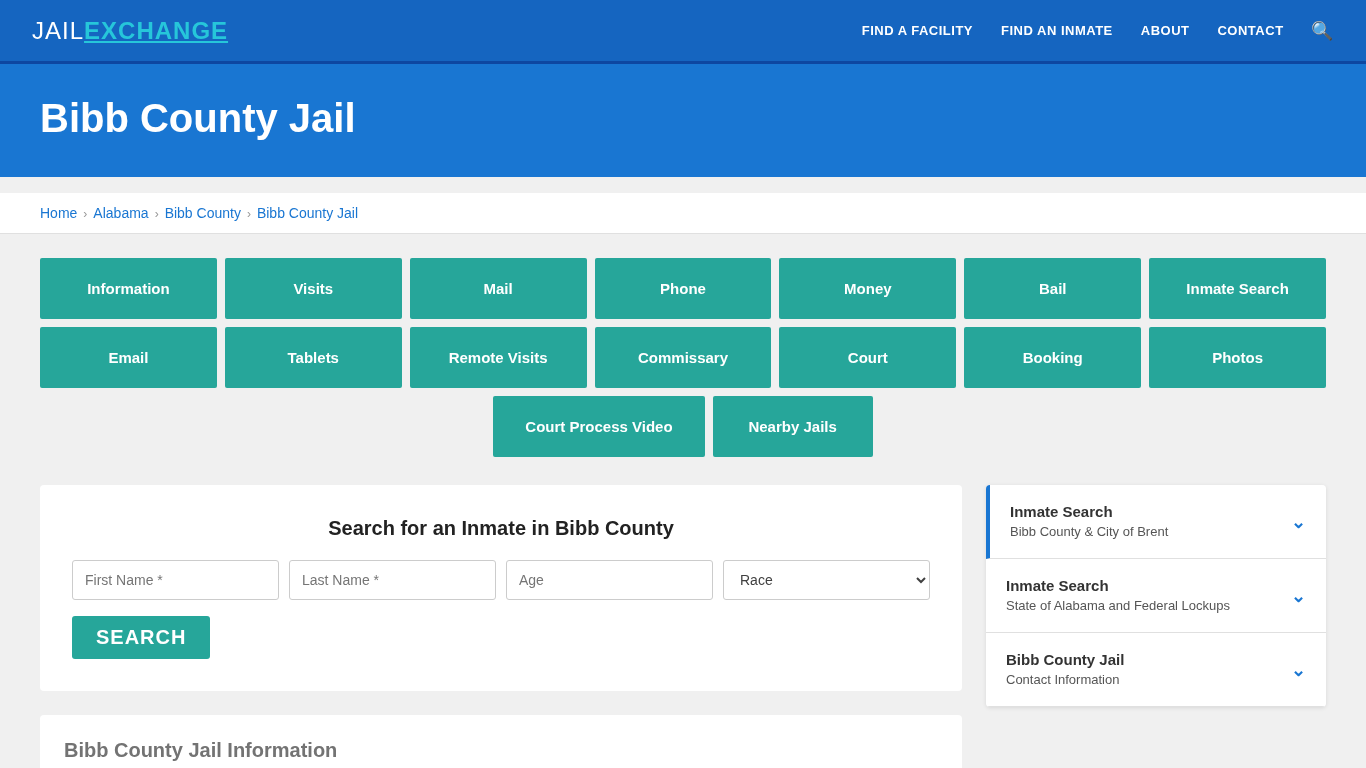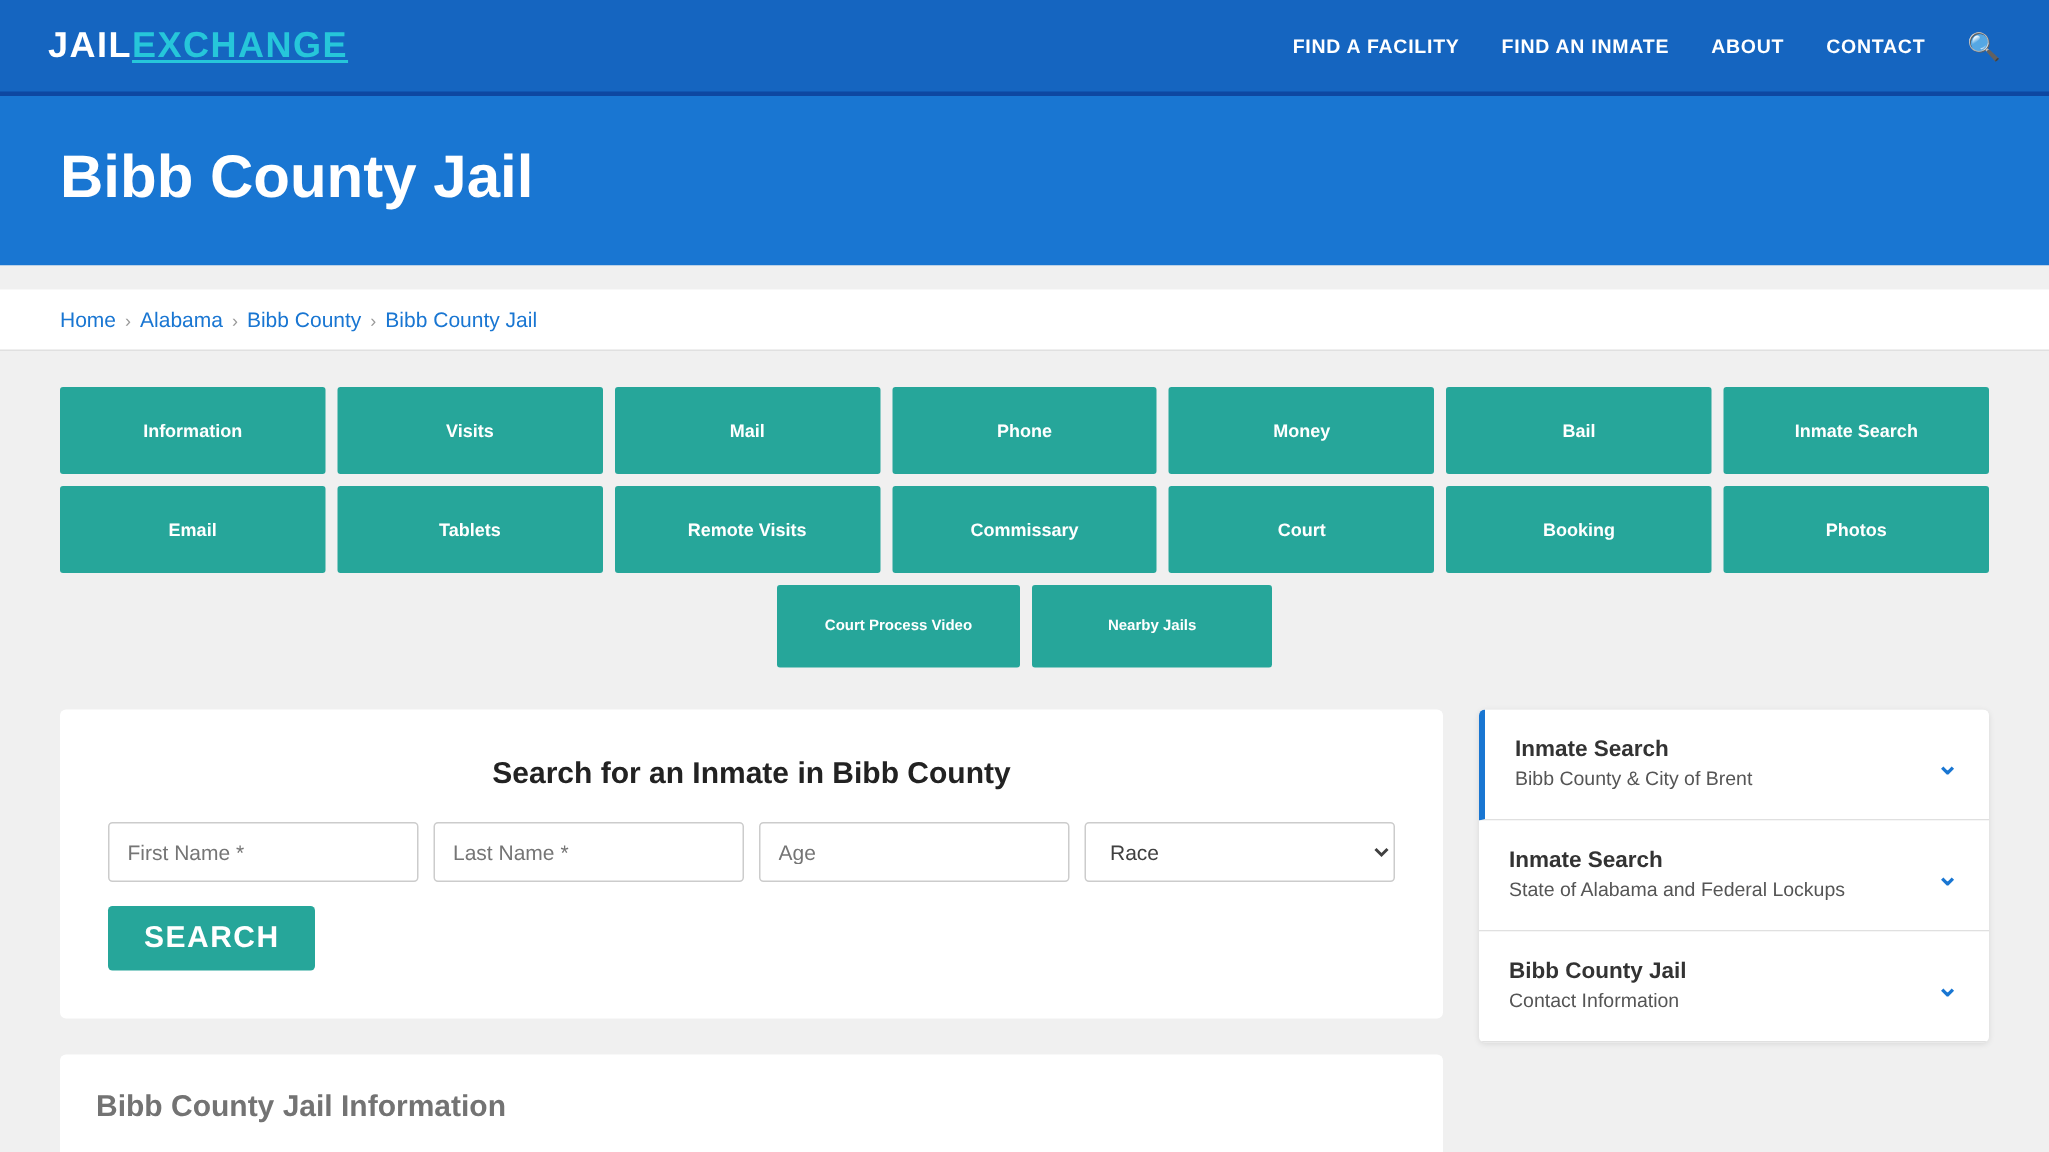--- a/index.html
+++ b/index.html
@@ -16,21 +16,21 @@
       border-bottom: 3px solid #0d47a1;
     }
     #navbar .logo {
       display: flex;
       align-items: center;
       gap: 0;
     }
     #navbar .logo .jail {
       color: #fff;
       font-size: 24px;
-      font-weight: 700;
+      font-weight: 400;
       letter-spacing: 1px;
     }
     #navbar .logo .exchange {
       color: #26c6da;
       font-size: 24px;
       font-weight: 900;
       letter-spacing: 1px;
       text-decoration: underline;
     }
     #navbar nav {
@@ -113,33 +113,33 @@
       display: flex;
       justify-content: center;
       gap: 8px;
       margin-bottom: 28px;
     }
     .nav-btn {
       background: #26a69a;
       color: #fff;
       border: none;
       padding: 22px 8px;
-      font-size: 12px;
+      font-size: 15px;
       font-weight: 600;
       text-align: center;
       cursor: pointer;
       border-radius: 2px;
       transition: background 0.2s;
     }
     .nav-btn-wide {
       background: #26a69a;
       color: #fff;
       border: none;
       padding: 22px 32px;
-      font-size: 10px;
+      font-size: 15px;
       font-weight: 600;
       text-align: center;
       cursor: pointer;
       border-radius: 2px;
       transition: background 0.2s;
       min-width: 160px;
     }
 
     
     #lower {

